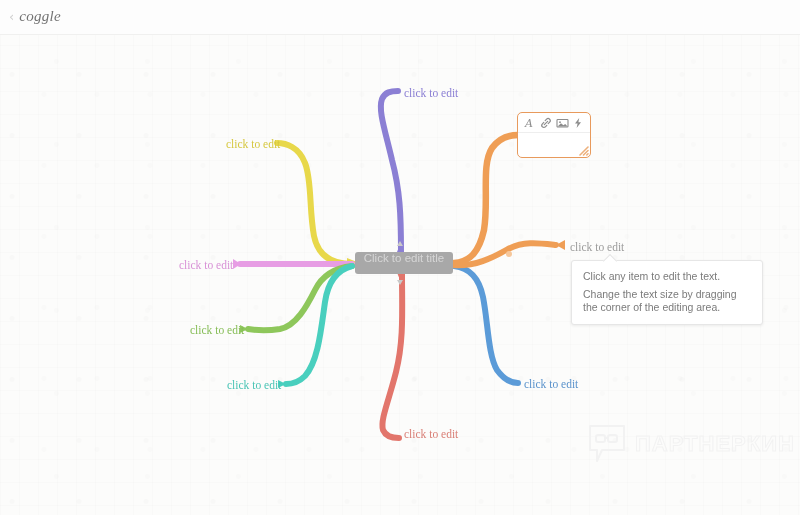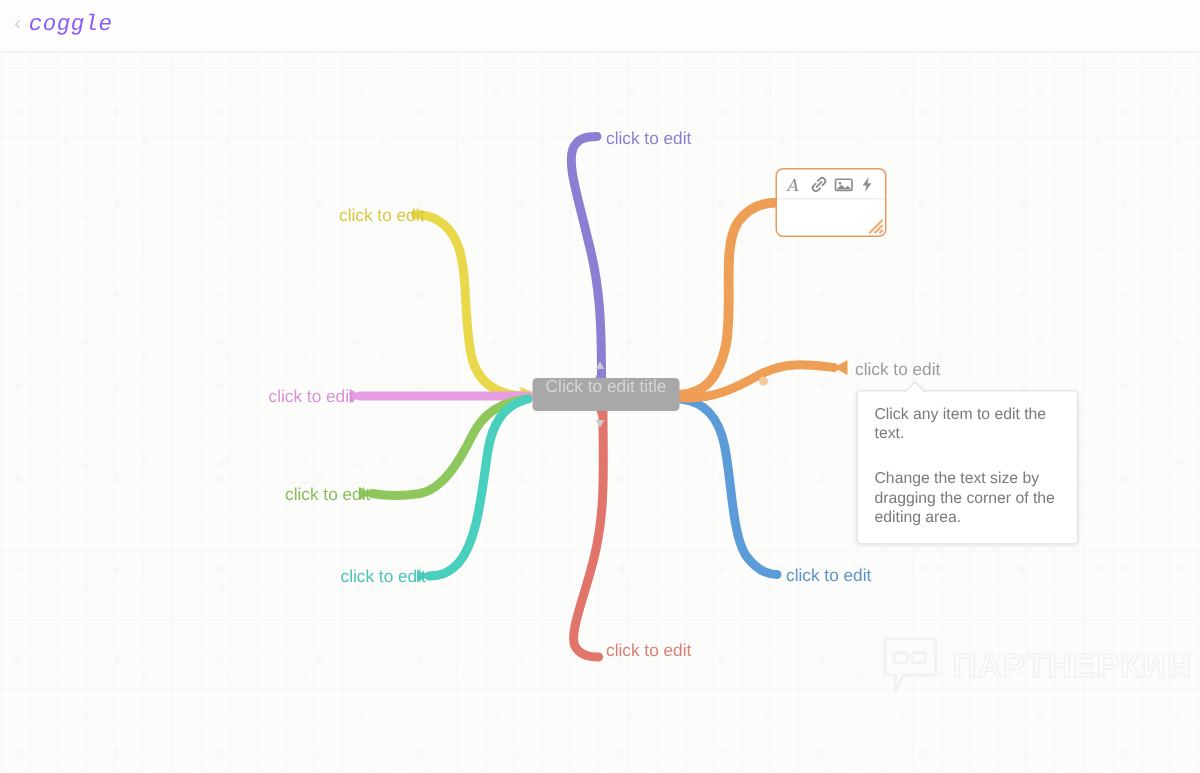--- a/index.html
+++ b/index.html
@@ -44,42 +44,42 @@
     gap: 5px;
     cursor: pointer;
   }
   #brand .chev {
     color: #cfcfcf;
     font-size: 13px;
     line-height: 1;
     font-family: "DejaVu Sans", sans-serif;
   }
   #brand .wordmark {
-    color: #8b5cf6;
+    color: #737373;
     font-size: 15px;
-    font-family: Liberation Mono, monospace;
+    font-family: Liberation Serif, serif;
     font-style: italic;
     letter-spacing: 0.3px;
     line-height: 1;
   }
 
   
   #canvas {
     position: absolute;
     left: 0; top: 0;
     width: 800px;
     height: 515px;
     z-index: 10;
   }
 
   
   .leaf-label {
     position: absolute;
     font-size: 11.5px;
-    font-family: Liberation Sans, sans-serif;
+    font-family: Liberation Serif, serif;
     white-space: nowrap;
     line-height: 14px;
     cursor: text;
     z-index: 20;
   }
 
   #root-node {
     position: absolute;
     left: 355px;
     top: 252px;
@@ -148,37 +148,37 @@
     width: 12px;
     height: 12px;
     cursor: nwse-resize;
   }
 
   
   #tooltip {
     position: absolute;
     left: 571px;
     top: 260px;
-    width: 148px;
+    width: 192px;
     padding: 9px 11px 10px 11px;
     box-sizing: border-box;
     background: #ffffff;
     border: 1px solid #e6e6e6;
     border-radius: 3px;
     box-shadow: 0 1px 3px rgba(0,0,0,0.07);
     z-index: 32;
   }
   #tooltip p {
     margin: 0;
     font-size: 10.5px;
     line-height: 13px;
     color: #7b7b7b;
     font-family: "Liberation Sans", sans-serif;
   }
-  #tooltip p + p { margin-top: 17px; }
+  #tooltip p + p { margin-top: 5px; }
   #tooltip .tip-arrow {
     position: absolute;
     left: 33px;
     top: -5px;
     width: 9px;
     height: 9px;
     background: #ffffff;
     border-left: 1px solid #e6e6e6;
     border-top: 1px solid #e6e6e6;
     transform: rotate(45deg);

